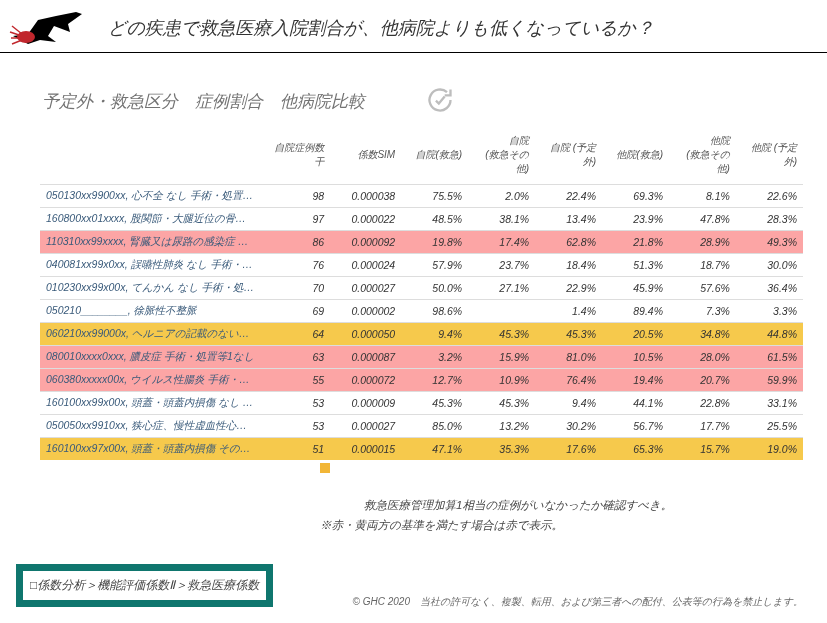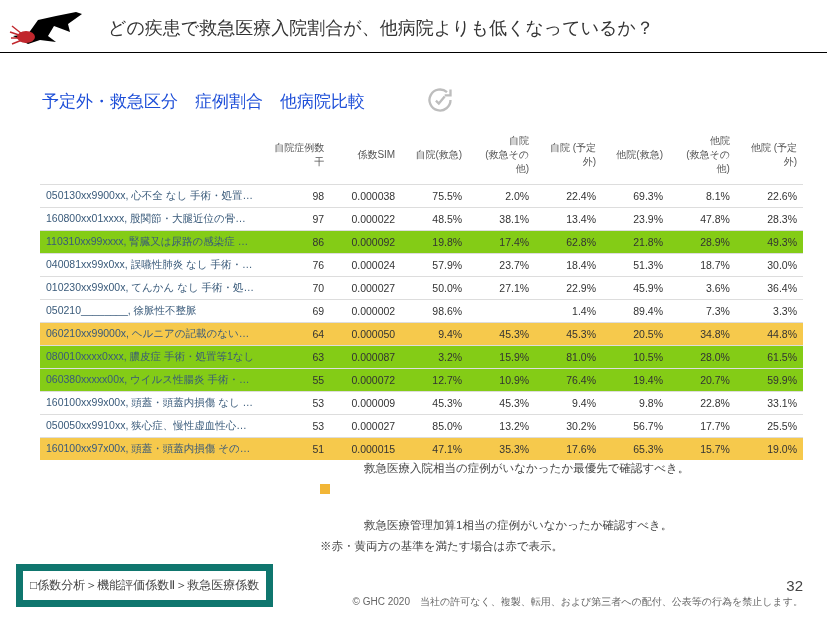--- a/index.html
+++ b/index.html
@@ -1,31 +1,31 @@
 <!DOCTYPE html>
 <html><head>
 <meta charset="utf-8">
 <style>
   * { box-sizing: border-box; font-family: "Meiryo", "Hiragino Kaku Gothic Pro", sans-serif; }
   body { margin:0; padding:0; background:#f6f5f4; width:827px; height:623px; position:relative; font-size:11px; color:#444; }
-  .slide { width:827px; height:623px; background:#fff; position:relative; overflow:hidden; }
+  .slide { width:827px; height:623px; background:#fff; position:relative; overflow:hidden;font-style:italic; }
   .header-line { position:absolute; top:52px; left:0; width:827px; height:1.2px; background:#000; }
   .logo { position:absolute; top:6px; left:8px; width:78px; height:46px; }
   .logo svg { width:78px; height:46px; }
   .title { position:absolute; top:16px; left:108px; font-size:18px; color:#333; }
-  .subtitle { position:absolute; top:90px; left:42px; font-size:17px; color:#1d4ed8;text-align:right; }
+  .subtitle { position:absolute; top:90px; left:42px; font-size:17px; color:#737373;text-align:right; }
   .refresh-icon { position:absolute; top:86px; left:426px; color:#bdbdbd; }
 
   .table-wrap { position:absolute; top:130px; left:40px; right:24px; }
   table { border-collapse:collapse; width:100%; table-layout:fixed; }
   thead th { font-weight:400; font-size:10px; color:#555; text-align:right; padding:4px 6px 8px 6px; vertical-align:middle; background:#fff; }
   thead th:first-child { text-align:left; }
   tbody td { font-size:10.5px; color:#333; padding:4px 6px; text-align:right; border-top:1px solid #ddd; white-space:nowrap; overflow:hidden; text-overflow:ellipsis;}
   tbody td:first-child { text-align:left; color:#395a7a; }
-  tr.row-red td { background:#84cc16; }
+  tr.row-red td { background:#fca5a5; }
   tr.row-yel td { background:#f6c94c; }
   col.lbl { width:218px; }
   col.n { width:68px; }
   col.sim { width:70px; }
   col.p { width:66px; }
 
   .legend { position:absolute; top:458px; left:320px; font-size:11.5px; line-height:1.8; color:#444; }
   .legend .sq { display:inline-block; width:10px; height:10px; margin-right:4px; position:relative; top:1px; }
   .sq-red { background:#e06a61; }
   .sq-yel { background:#f2b637; }
@@ -137,21 +137,21 @@
             <td>30.0%</td>
           </tr>
           <tr>
             <td>010230xx99x00x, てんかん なし 手術・処置等2な..</td>
             <td>70</td>
             <td>0.000027</td>
             <td>50.0%</td>
             <td>27.1%</td>
             <td>22.9%</td>
             <td>45.9%</td>
-            <td>3.6%</td>
+            <td>57.6%</td>
             <td>36.4%</td>
           </tr>
           <tr>
             <td>050210________, 徐脈性不整脈</td>
             <td>69</td>
             <td>0.000002</td>
             <td>98.6%</td>
             <td></td>
             <td>1.4%</td>
             <td>89.4%</td>
@@ -191,21 +191,21 @@
             <td>20.7%</td>
             <td>59.9%</td>
           </tr>
           <tr>
             <td>160100xx99x00x, 頭蓋・頭蓋内損傷 なし 手術・..</td>
             <td>53</td>
             <td>0.000009</td>
             <td>45.3%</td>
             <td>45.3%</td>
             <td>9.4%</td>
-            <td>9.8%</td>
+            <td>44.1%</td>
             <td>22.8%</td>
             <td>33.1%</td>
           </tr>
           <tr>
             <td>050050xx9910xx, 狭心症、慢性虚血性心疾患 なし..</td>
             <td>53</td>
             <td>0.000027</td>
             <td>85.0%</td>
             <td>13.2%</td>
             <td>30.2%</td>
@@ -222,24 +222,22 @@
             <td>17.6%</td>
             <td>65.3%</td>
             <td>15.7%</td>
             <td>19.0%</td>
           </tr>
         </tbody>
     </table>
   </div>
 
   <div class="legend">
-    <div style="padding-left:44px;"><span>救急医療入院相当の症例がいなかったか最優先で確認すべき。</span></div>
     <div><span class="sq sq-yel"></span></div>
     <div style="padding-left:44px;margin-top:16px;"><span>救急医療管理加算1相当の症例がいなかったか確認すべき。</span></div>
     <div>※赤・黄両方の基準を満たす場合は赤で表示。</div>
   </div>
 
   <div class="footer-nav">□係数分析＞機能評価係数Ⅱ＞救急医療係数</div>
   <div class="footer-right">
-    <span class="page-num">32</span>
     <span>© GHC 2020　当社の許可なく、複製、転用、および第三者への配付、公表等の行為を禁止します。</span>
   </div>
 </div>
 
 </body></html>

